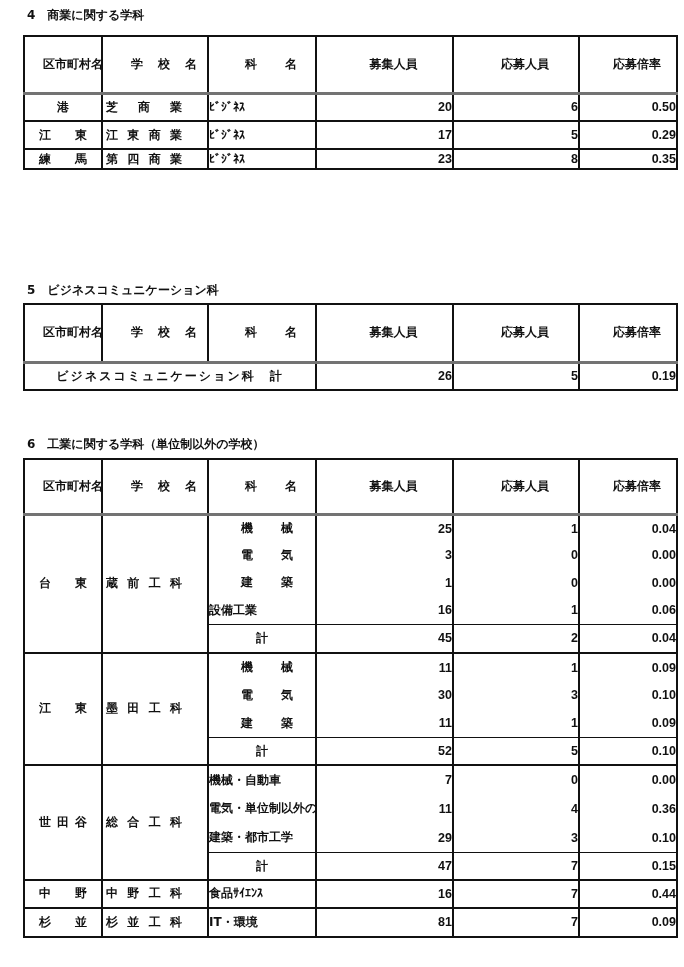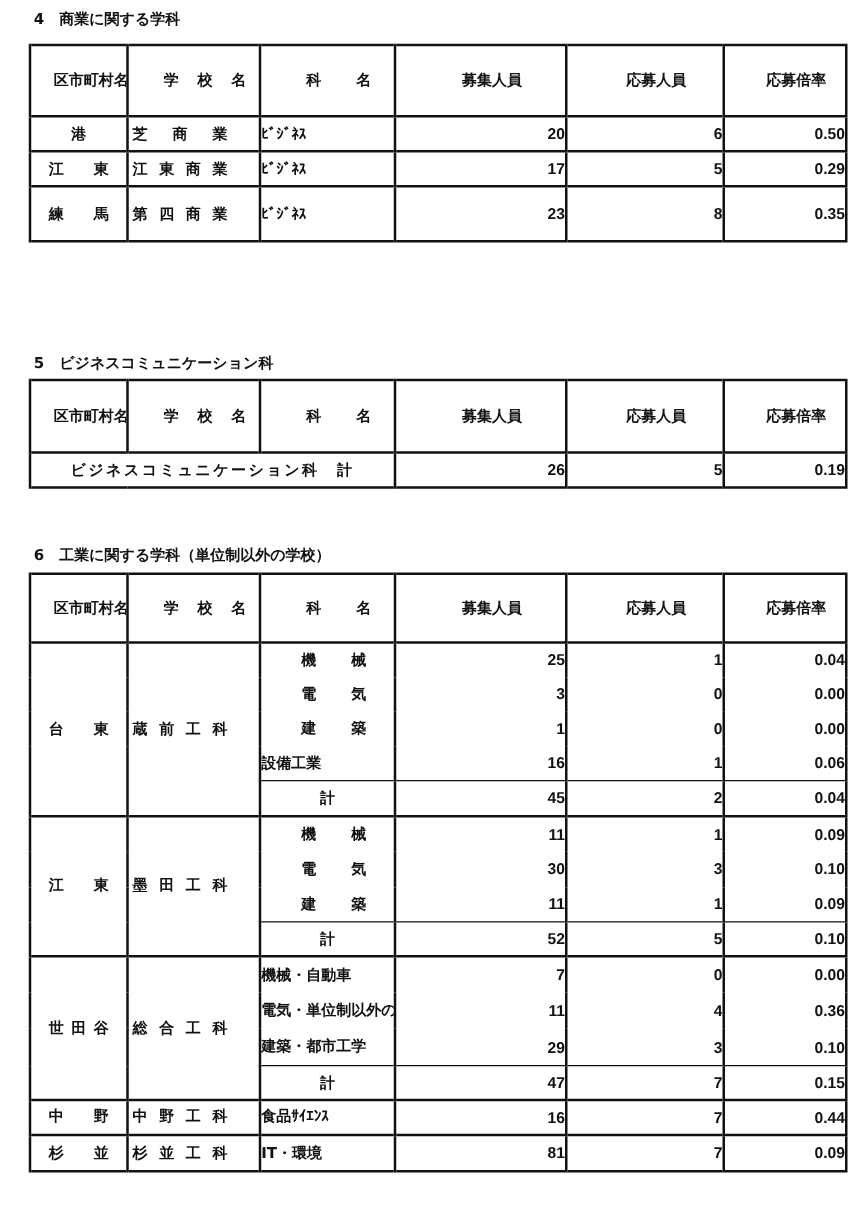--- a/index.html
+++ b/index.html
@@ -12,21 +12,21 @@
   table.grid {
     position: absolute; left: 23px; width: 653px;
     border-collapse: collapse; table-layout: fixed;
     border: 2px solid #111;
   }
   table.grid td {
     border-left: 2px solid #111; border-right: 2px solid #111;
     border-top: 0; border-bottom: 0;
     padding: 0; vertical-align: middle; white-space: nowrap; overflow: hidden;
   }
-  tr.head > td { border-bottom: 1px solid #737373; text-align: center; padding-left: 18px; }
+  tr.head > td { border-bottom: 3px solid #737373; text-align: center; padding-left: 18px; }
   tr.line > td { border-top: 2px solid #111; }
   tr.subtot > td { border-top: 1.5px solid #111; }
   td.num { text-align: right; padding-right: 3px; font-family: "Liberation Sans", sans-serif; font-size: 12.5px; }
   td.subj { padding-left: 3px; }
   td.center { text-align: center; }
   td.top { vertical-align: top; padding-top: 7px; }
   .jd { display: block; margin: 0 14px; text-align: justify; text-align-last: justify; }
   .js { display: block; margin-left: 3px; width: 76px; text-align: justify; text-align-last: justify; }
   .j2 { display: inline-block; width: 52px; text-align: justify; text-align-last: justify; margin-left: 32px; }
   .hjs { display: block; width: 66px; margin: 0 auto; text-align: justify; text-align-last: justify; }
@@ -75,21 +75,21 @@
           <span class="jd">江 東</span>
         </td>
     <td>
           <span class="js">江 東 商 業</span>
         </td>
     <td class="subj">ﾋﾞｼﾞﾈｽ</td>
     <td class="num">17</td>
     <td class="num">5</td>
     <td class="num">0.29</td>
   </tr>
-  <tr class="line" style="height:44px">
+  <tr class="line" style="height:20px">
     <td>
           <span class="jd">練 馬</span>
         </td>
     <td>
           <span class="js">第 四 商 業</span>
         </td>
     <td class="subj">ﾋﾞｼﾞﾈｽ</td>
     <td class="num">23</td>
     <td class="num">8</td>
     <td class="num">0.35</td>

